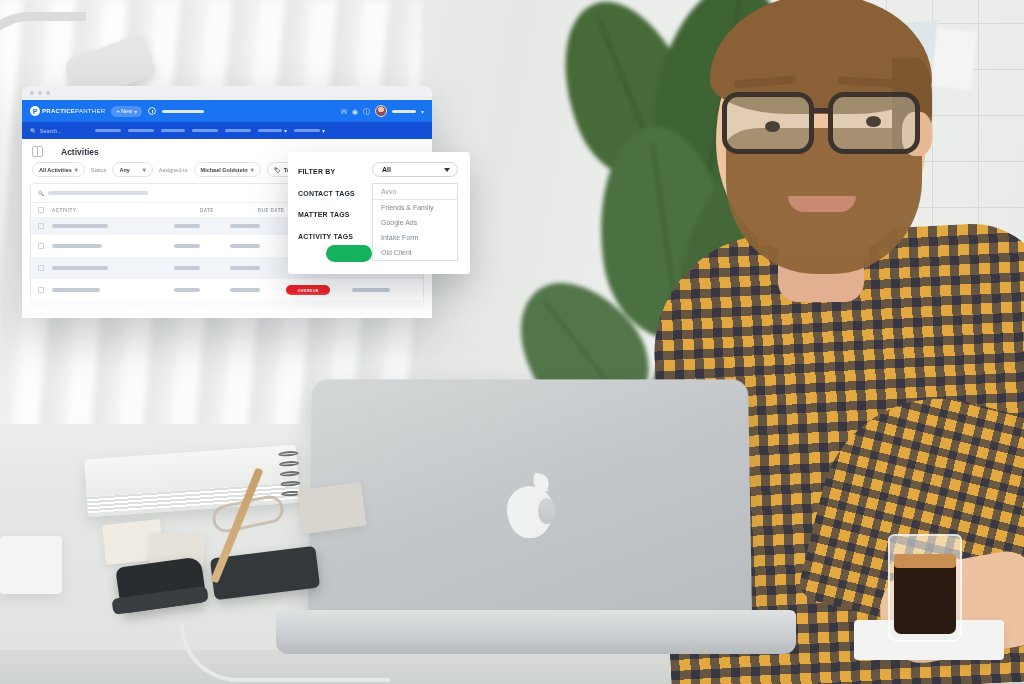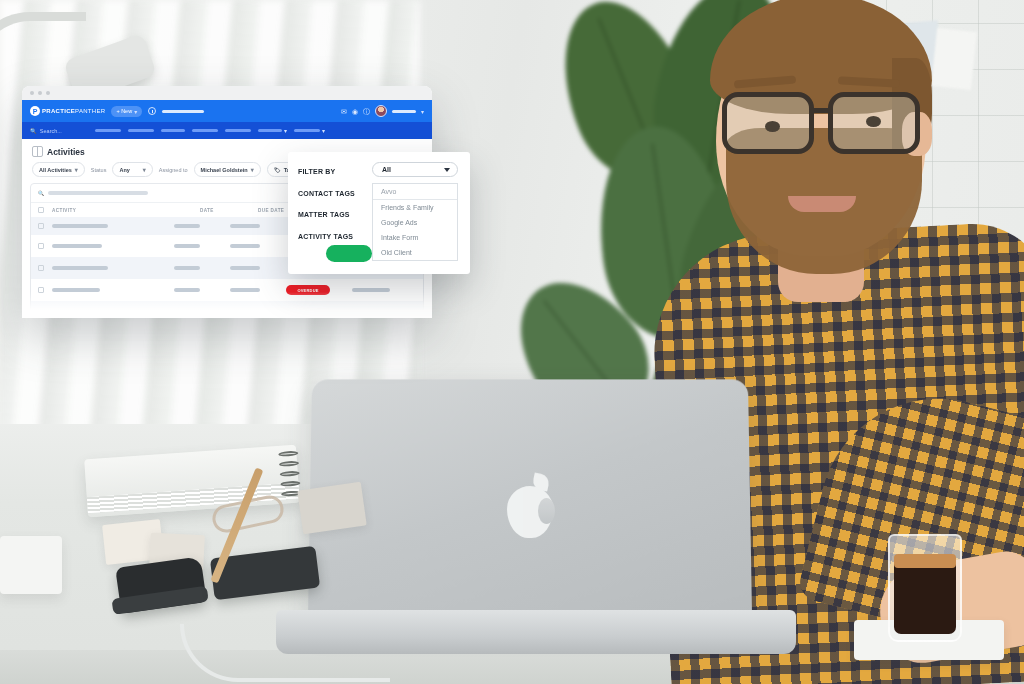--- a/index.html
+++ b/index.html
@@ -242,21 +242,21 @@
 
   .pp-nav {
     height:17px; background:#1450d6; display:flex; align-items:center;
     padding:0 8px; gap:5px;
   }
   .search-mini { display:flex; align-items:center; gap:3px; color:#b9cffc; font-size:5.5px; }
   .nav-links { display:flex; align-items:center; gap:7px; margin-left:28px; }
   .nav-link { display:flex; align-items:center; gap:2px; }
   .nav-ph { height:3.5px; border-radius:2px; background:#6d9bf7; }
 
-  .page-head { display:flex; align-items:flex-end; gap:4px; padding:7px 10px 5px; }
+  .page-head { display:flex; align-items:flex-end; gap:18px; padding:7px 10px 5px; }
   .grid-ico {
     width:11px; height:11px; border:1.2px solid #b8bec6; border-radius:2px; position:relative;
   }
   .grid-ico:after { content:""; position:absolute; left:4px; top:0; bottom:0; width:1.2px; background:#b8bec6; }
   .page-title { font-size:8.5px; font-weight:bold; color:#2b3440; }
 
   .filters-row { display:flex; align-items:center; gap:6px; padding:0 10px 6px; }
   .pill {
     border:1px solid #dfe3e8; border-radius:9px; background:#fff;
     font-size:5.5px; font-weight:bold; color:#39424f;

